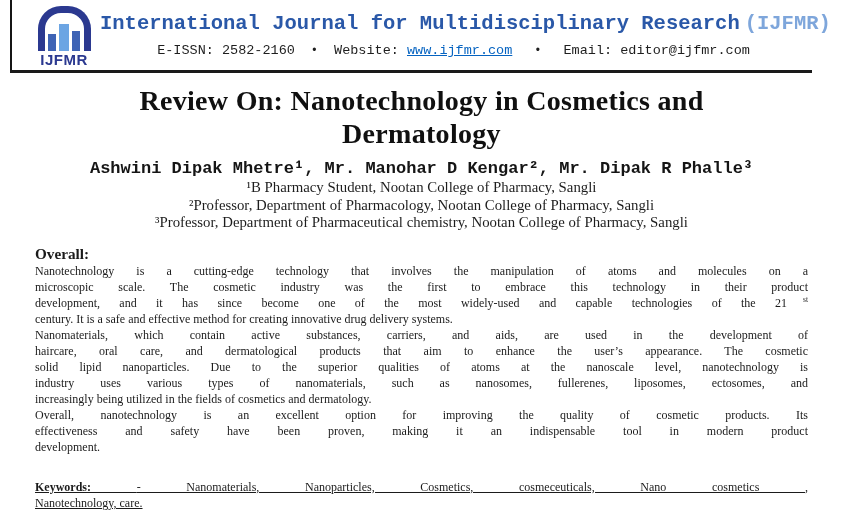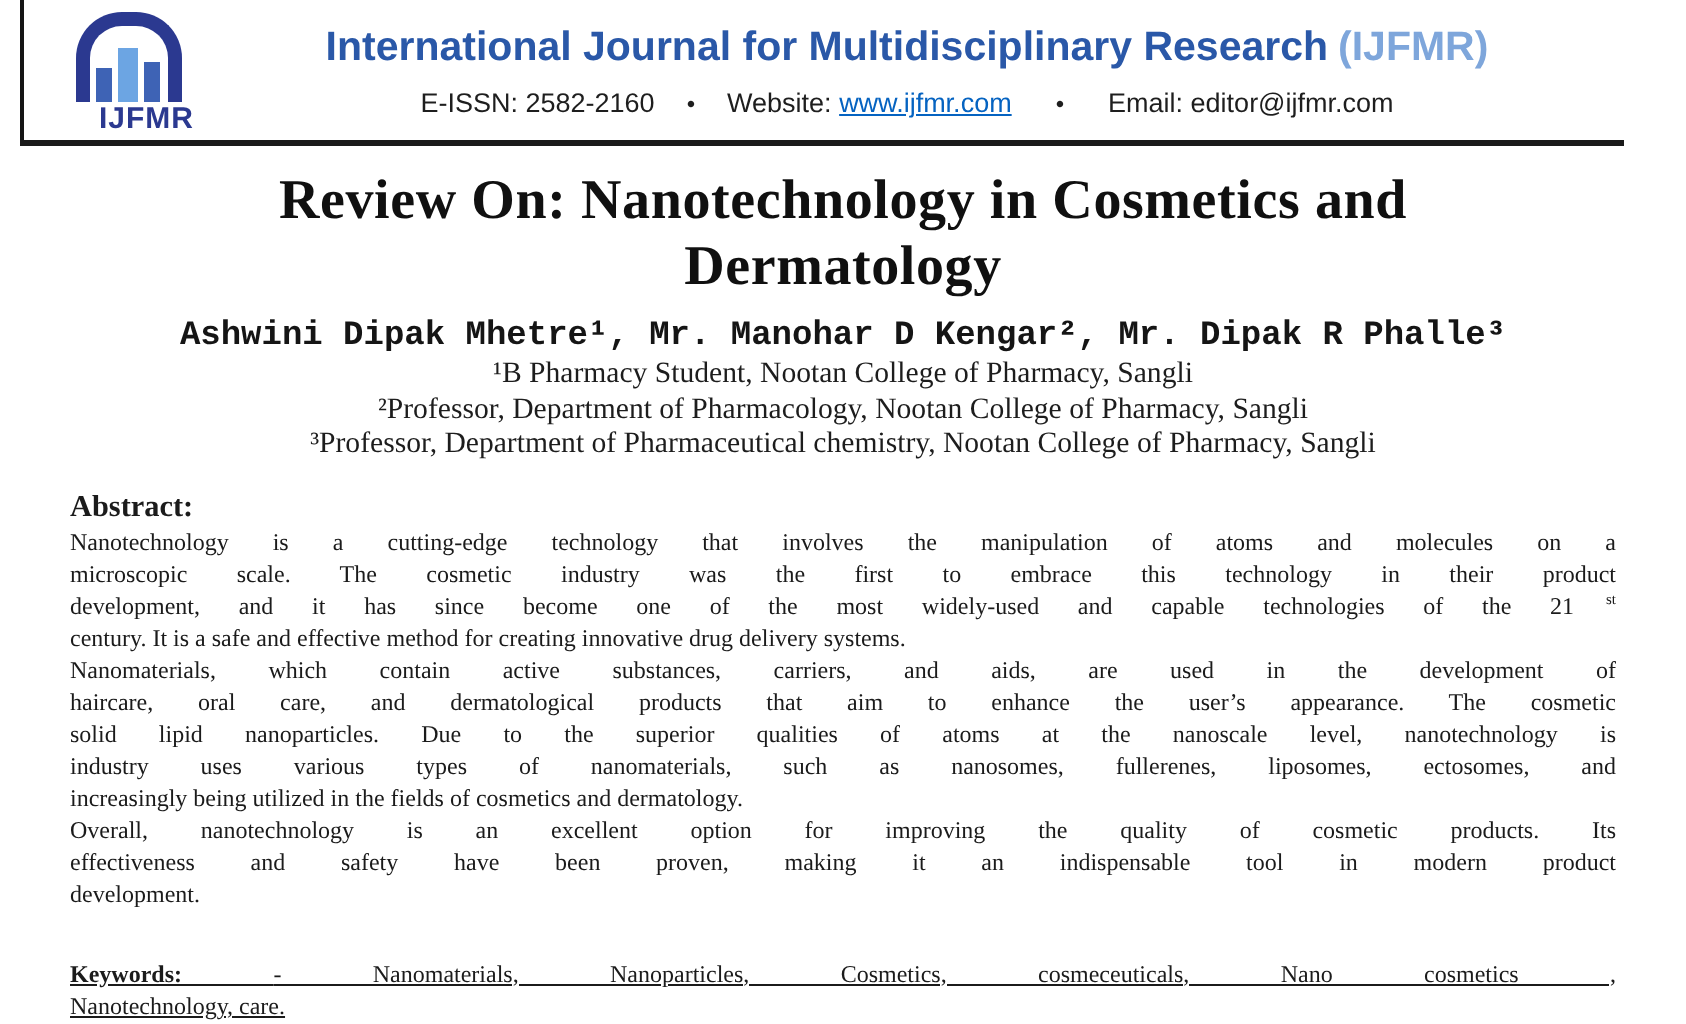--- a/index.html
+++ b/index.html
@@ -17,24 +17,24 @@
     position:relative; width:53px; height:45px; margin:0 auto;
     border:7px solid var(--logo_navy,#2b3990); border-bottom:none;
     border-radius:23px 23px 0 0;
   }
   .logo-arch .bar { position:absolute; bottom:0; }
   .bar1 { left:3px;  width:8px;  height:17px; background:var(--logo_bar_mid,#3e63b5); }
   .bar2 { left:14px; width:10px; height:27px; background:var(--logo_bar_light,#6ca5e3); }
   .bar3 { left:27px; width:8px;  height:20px; background:var(--logo_bar_mid,#3e63b5); }
   .logo-word {
     font-family:"Liberation Sans","DejaVu Sans",sans-serif; font-weight:bold;
-    font-size:15px; line-height:16px; letter-spacing:0.5px; color:var(--logo_navy,#2b3990); margin-top:1px;text-align:right;
+    font-size:15px; line-height:16px; letter-spacing:0.5px; color:var(--logo_navy,#2b3990); margin-top:1px;
   }
   .header-text { position:absolute; left:100px; right:36px; top:12px; text-align:center;
-    font-family:Liberation Sans, sans-serif; }
+    font-family:Liberation Mono, monospace; }
   .journal-title { font-size:20.5px; font-weight:bold; color:var(--title_blue,#2a58a8); white-space:nowrap; }
   .journal-abbr { color:var(--abbr_blue,#7ea6db); margin-left:5px; }
   .journal-info { margin-top:8px; font-size:13.5px; color:#1e1e1e; white-space:nowrap; }
   .journal-info .dot { display:inline-block; margin:0 16px; font-size:12px; }
   .journal-info .dot2 { margin:0 22px; }
   .weblink { color:var(--link_blue,#0563c1); text-decoration:underline; cursor:pointer; }
   
   .content { position:absolute; left:35px; top:84px; width:773px; }
   .art-title {
     text-align:center; font-weight:bold; font-size:28px; line-height:33px;
@@ -82,21 +82,21 @@
     <h1 class="art-title"><span>Review On: Nanotechnology in Cosmetics and</span><br><span>Dermatology</span></h1>
 
     <div class="authors">Ashwini Dipak Mhetre¹, Mr. Manohar D Kengar², Mr. Dipak R Phalle³</div>
 
     <div class="affils">
       <div>¹B Pharmacy Student, Nootan College of Pharmacy, Sangli</div>
       <div>²Professor, Department of Pharmacology, Nootan College of Pharmacy, Sangli</div>
       <div>³Professor, Department of Pharmaceutical chemistry, Nootan College of Pharmacy, Sangli</div>
     </div>
 
-    <div class="abs-head">Abstract:</div>
+    <div class="abs-head">Overall:</div>
     <div class="abs-body" id="abstract-lines">
         <div class="aline just">Nanotechnology is a cutting-edge technology that involves the manipulation of atoms and molecules on a</div>
         <div class="aline just">microscopic scale. The cosmetic industry was the first to embrace this technology in their product</div>
         <div class="aline just"><span>development, and it has since become one of the most widely-used and capable technologies of the 21</span><sup>st</sup></div>
         <div class="aline">century. It is a safe and effective method for creating innovative drug delivery systems.</div>
         <div class="aline just">Nanomaterials, which contain active substances, carriers, and aids, are used in the development of</div>
         <div class="aline just">haircare, oral care, and dermatological products that aim to enhance the user’s appearance. The cosmetic</div>
         <div class="aline just">solid lipid nanoparticles. Due to the superior qualities of atoms at the nanoscale level, nanotechnology is</div>
         <div class="aline just">industry uses various types of nanomaterials, such as nanosomes, fullerenes, liposomes, ectosomes, and</div>
         <div class="aline">increasingly being utilized in the fields of cosmetics and dermatology.</div>

